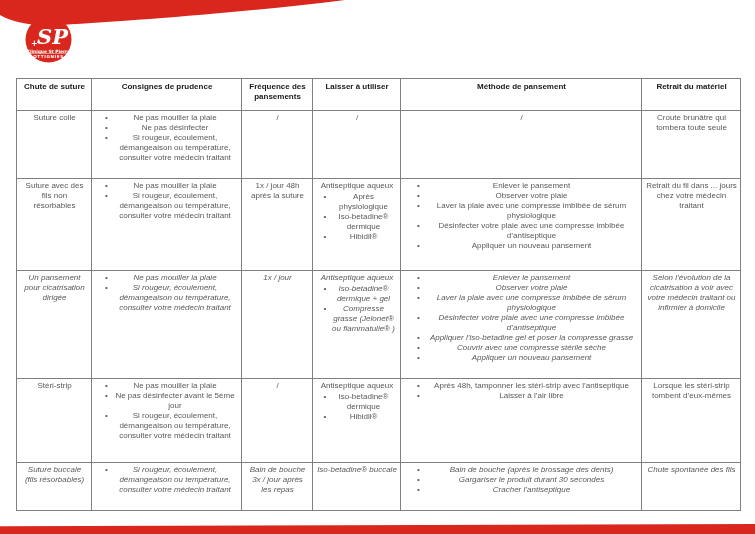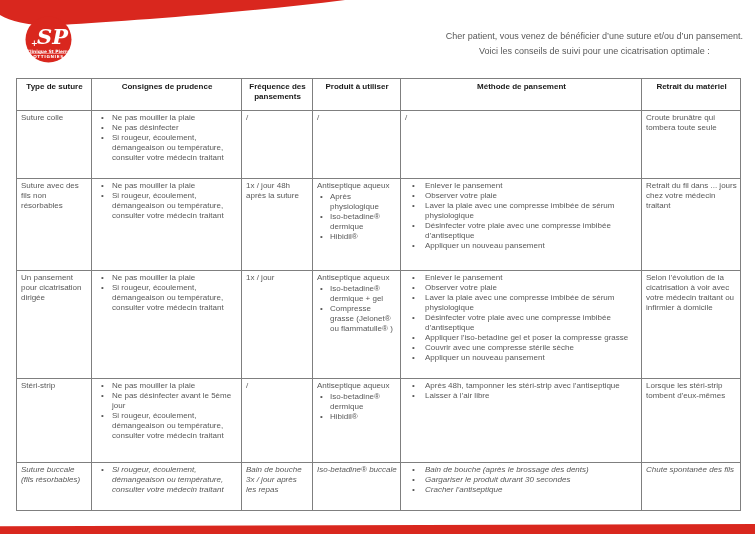--- a/index.html
+++ b/index.html
@@ -25,20 +25,21 @@
   
   table.care{
     position:absolute;left:16px;top:78px;width:724px;
     border-collapse:collapse;table-layout:fixed;
     font-size:8px;line-height:1.25;color:var(--body-text);
   }
   table.care th,table.care td{
     border:1px solid var(--table-border);
     vertical-align:top;padding:2px 3px 2px 4px;
     overflow:hidden;
+    text-align:center;
   }
   table.care th{
     font-size:8px;font-weight:bold;color:var(--header-text);
     text-align:center;padding-top:3px;line-height:1.3;
   }
   td .intro-line{margin-bottom:1px;}
   .bi{display:flex;}
   .bm{flex:0 0 13px;padding-left:3px;box-sizing:border-box;}
   .bt{flex:1;}
   .cell-methode .bm{flex:0 0 20px;padding-left:7px;}
@@ -62,40 +63,36 @@
   <div class="logo">
     <svg width="47" height="47" viewBox="0 0 47 47">
       <circle cx="23.5" cy="23.5" r="23" fill="#d9271e"></circle>
       <text x="12" y="28" font-family="DejaVu Serif, serif" font-style="italic" font-weight="bold" font-size="21" fill="#ffffff">SP</text>
       <text x="6" y="30" font-family="DejaVu Sans, sans-serif" font-weight="bold" font-size="8" fill="#ffffff">+</text>
       <text x="23.5" y="36.5" text-anchor="middle" font-family="DejaVu Sans, sans-serif" font-size="4.4" font-weight="bold" fill="#ffffff" text-decoration="underline">Clinique St Pierre</text>
       <text x="23.5" y="41.5" text-anchor="middle" font-family="DejaVu Sans, sans-serif" font-size="4.2" font-weight="bold" letter-spacing="0.6" fill="#ffffff">OTTIGNIES</text>
     </svg>
   </div>
 
-  <div class="intro">
-    <div>Cher patient, vous venez de bénéficier d’une suture et/ou d’un pansement.</div>
-    <div>Voici les conseils de suivi pour une cicatrisation optimale :</div>
-  </div>
 
   <table class="care">
     <colgroup>
       <col style="width:75px">
         <col style="width:150px">
         <col style="width:71px">
       <col style="width:88px">
         <col style="width:241px">
         <col style="width:99px">
     </colgroup>
     <thead>
       <tr style="height:32px">
-        <th>Type de suture</th>
+        <th>Chute de suture</th>
         <th>Consignes de prudence</th>
         <th>Fréquence des pansements</th>
-        <th>Produit à utiliser</th>
+        <th>Laisser à utiliser</th>
         <th>Méthode de pansement</th>
         <th>Retrait du matériel</th>
       </tr>
     </thead>
     <tbody id="tbody">
         <tr style="height: 68px;">
           <td class="cell-type">Suture colle</td>
           <td class="cell-consignes">
             <div class="bi">
               <span class="bm">•</span>
@@ -164,21 +161,21 @@
               <span class="bm">•</span>
               <span class="bt">Désinfecter votre plaie avec une compresse imbibée d’antiseptique</span>
             </div>
             <div class="bi">
               <span class="bm">•</span>
               <span class="bt">Appliquer un nouveau pansement</span>
             </div>
           </td>
           <td class="cell-retrait">Retrait du fil dans ... jours chez votre médecin traitant</td>
         </tr>
-        <tr style="height: 108px;">
+        <tr style="height: 108px; font-style: italic;">
           <td class="cell-type">Un pansement pour cicatrisation dirigée</td>
           <td class="cell-consignes">
             <div class="bi">
               <span class="bm">•</span>
               <span class="bt">Ne pas mouiller la plaie</span>
             </div>
             <div class="bi">
               <span class="bm">•</span>
               <span class="bt">Si rougeur, écoulement, démangeaison ou température, consulter votre médecin traitant</span>
             </div>

